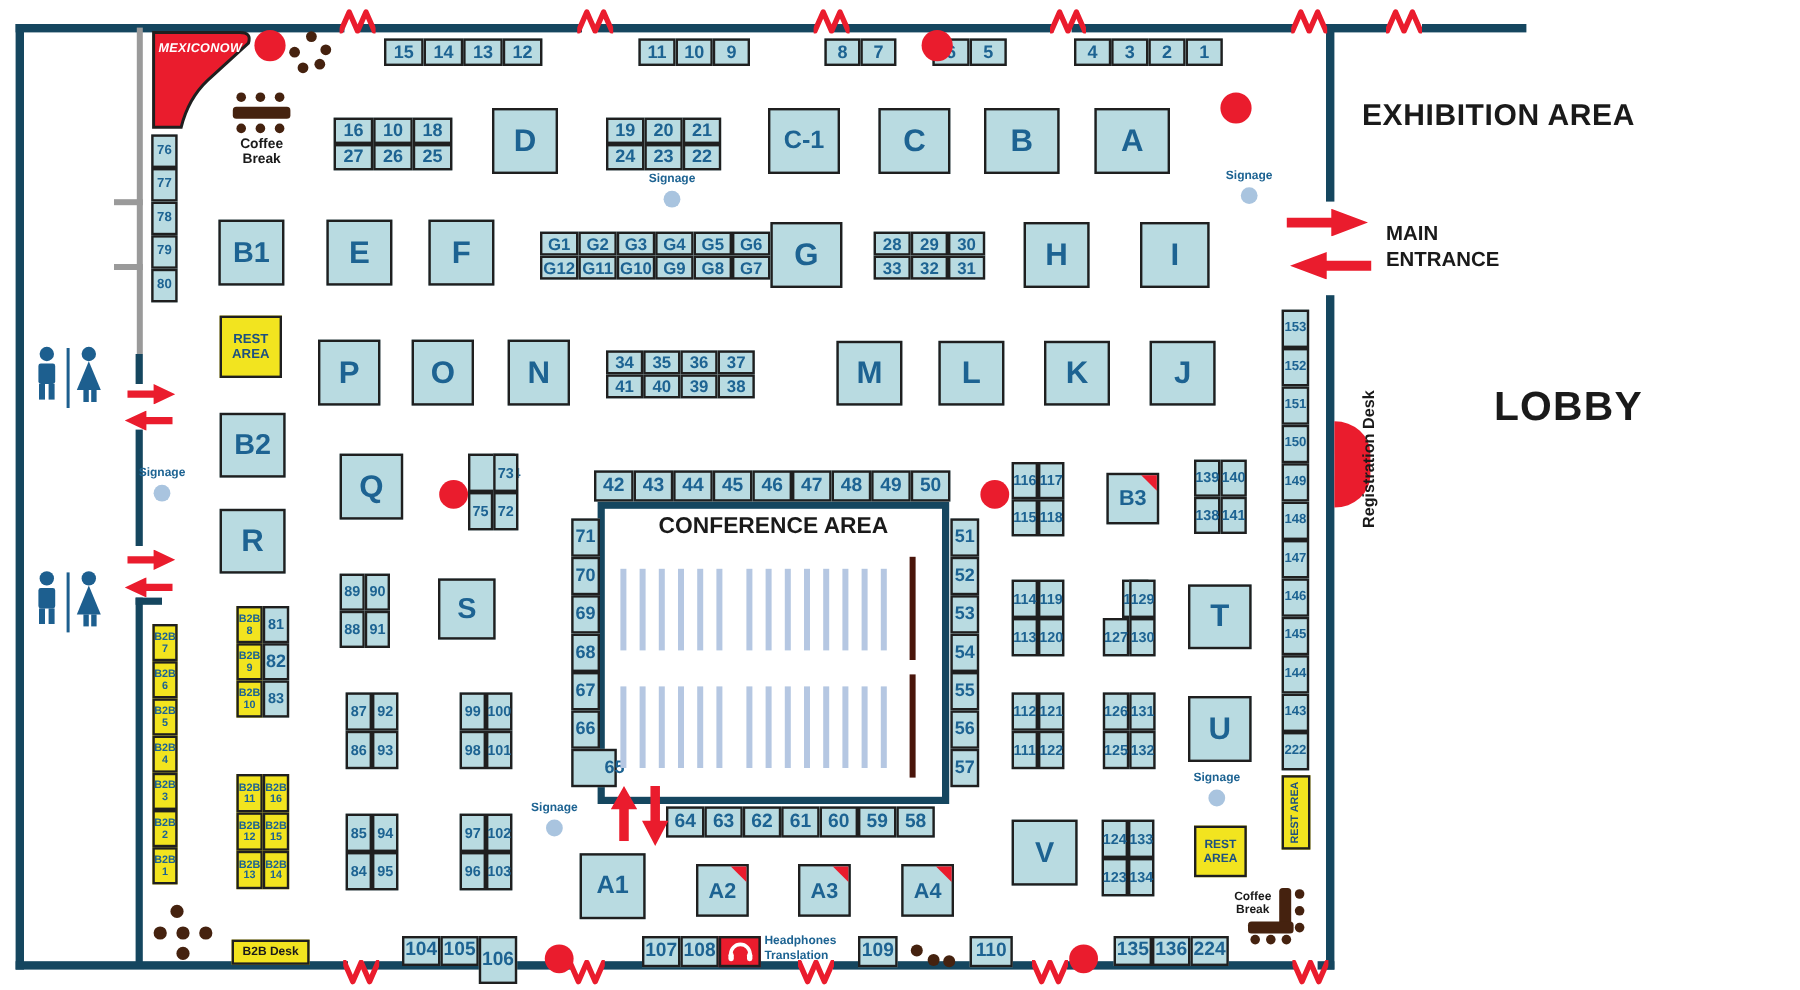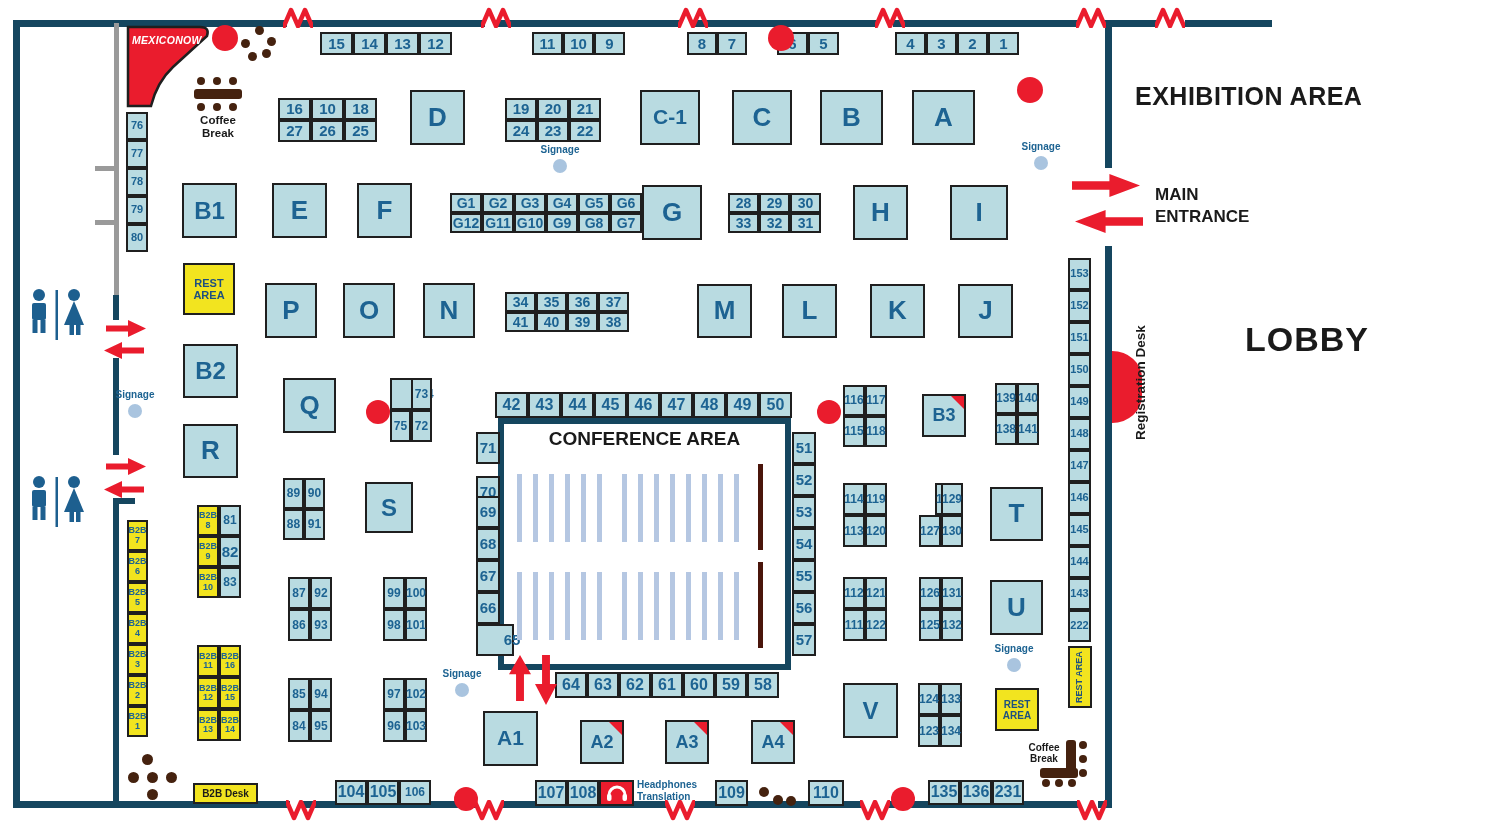--- a/index.html
+++ b/index.html
@@ -317,47 +317,47 @@
     <div class="booth" style="left: 940px; top: 715px; width: 22px; height: 32px; font-size: 12px;">134</div>
     <div class="booth" style="left: 555px; top: 672px; width: 32px; height: 26px; font-size: 16px;">64</div>
     <div class="booth" style="left: 587px; top: 672px; width: 32px; height: 26px; font-size: 16px;">63</div>
     <div class="booth" style="left: 619px; top: 672px; width: 32px; height: 26px; font-size: 16px;">62</div>
     <div class="booth" style="left: 651px; top: 672px; width: 32px; height: 26px; font-size: 16px;">61</div>
     <div class="booth" style="left: 683px; top: 672px; width: 32px; height: 26px; font-size: 16px;">60</div>
     <div class="booth" style="left: 715px; top: 672px; width: 32px; height: 26px; font-size: 16px;">59</div>
     <div class="booth" style="left: 747px; top: 672px; width: 32px; height: 26px; font-size: 16px;">58</div>
     <div class="booth" style="left: 335px; top: 780px; width: 32px; height: 25px; font-size: 16px;">104</div>
     <div class="booth" style="left: 367px; top: 780px; width: 32px; height: 25px; font-size: 16px;">105</div>
-    <div class="booth" style="left: 399px; top: 780px; width: 32px; height: 25px; font-size: 12px; text-align: center;">106</div>
+    <div class="booth" style="left: 399px; top: 780px; width: 32px; height: 40px; font-size: 16px; text-align: center;">106</div>
     <div class="booth" style="left: 535px; top: 780px; width: 32px; height: 26px; font-size: 16px;">107</div>
     <div class="booth" style="left: 567px; top: 780px; width: 32px; height: 26px; font-size: 16px;">108</div>
     <div class="booth" style="left: 715px; top: 780px; width: 33px; height: 26px; font-size: 16px;">109</div>
     <div class="booth" style="left: 808px; top: 780px; width: 36px; height: 26px; font-size: 16px;">110</div>
     <div class="booth" style="left: 928px; top: 780px; width: 32px; height: 25px; font-size: 16px;">135</div>
     <div class="booth" style="left: 960px; top: 780px; width: 32px; height: 25px; font-size: 16px;">136</div>
-    <div class="booth" style="left: 992px; top: 780px; width: 32px; height: 25px; font-size: 16px;">231</div>
+    <div class="booth" style="left: 992px; top: 780px; width: 32px; height: 25px; font-size: 16px;">224</div>
     <div class="booth" style="left: 126px; top: 112px; width: 22px; height: 28px; font-size: 11px;">76</div>
     <div class="booth" style="left: 126px; top: 140px; width: 22px; height: 28px; font-size: 11px;">77</div>
     <div class="booth" style="left: 126px; top: 168px; width: 22px; height: 28px; font-size: 11px;">78</div>
     <div class="booth" style="left: 126px; top: 196px; width: 22px; height: 28px; font-size: 11px;">79</div>
     <div class="booth" style="left: 126px; top: 224px; width: 22px; height: 28px; font-size: 11px;">80</div>
     <div class="booth" style="left: 1068px; top: 258px; width: 23px; height: 32px; font-size: 11px;">153</div>
     <div class="booth" style="left: 1068px; top: 290px; width: 23px; height: 32px; font-size: 11px;">152</div>
     <div class="booth" style="left: 1068px; top: 322px; width: 23px; height: 32px; font-size: 11px;">151</div>
     <div class="booth" style="left: 1068px; top: 354px; width: 23px; height: 32px; font-size: 11px;">150</div>
     <div class="booth" style="left: 1068px; top: 386px; width: 23px; height: 32px; font-size: 11px;">149</div>
     <div class="booth" style="left: 1068px; top: 418px; width: 23px; height: 32px; font-size: 11px;">148</div>
     <div class="booth" style="left: 1068px; top: 450px; width: 23px; height: 32px; font-size: 11px;">147</div>
     <div class="booth" style="left: 1068px; top: 482px; width: 23px; height: 32px; font-size: 11px;">146</div>
     <div class="booth" style="left: 1068px; top: 514px; width: 23px; height: 32px; font-size: 11px;">145</div>
     <div class="booth" style="left: 1068px; top: 546px; width: 23px; height: 32px; font-size: 11px;">144</div>
     <div class="booth" style="left: 1068px; top: 578px; width: 23px; height: 32px; font-size: 11px;">143</div>
     <div class="booth" style="left: 1068px; top: 610px; width: 23px; height: 32px; font-size: 11px;">222</div>
     <div class="booth" style="left: 476px; top: 432px; width: 24px; height: 32px; font-size: 15px;">71</div>
-    <div class="booth" style="left: 476px; top: 464px; width: 24px; height: 32px; font-size: 15px; margin-top: 12px;">70</div>
+    <div class="booth" style="left: 476px; top: 464px; width: 24px; height: 32px; font-size: 15px;">70</div>
     <div class="booth" style="left: 476px; top: 496px; width: 24px; height: 32px; font-size: 15px;">69</div>
     <div class="booth" style="left: 476px; top: 528px; width: 24px; height: 32px; font-size: 15px;">68</div>
     <div class="booth" style="left: 476px; top: 560px; width: 24px; height: 32px; font-size: 15px;">67</div>
     <div class="booth" style="left: 476px; top: 592px; width: 24px; height: 32px; font-size: 15px;">66</div>
     <div class="booth" style="left: 476px; top: 624px; width: 24px; height: 32px; font-size: 15px; padding-left: 34px;">65</div>
     <div class="booth" style="left: 792px; top: 432px; width: 24px; height: 32px; font-size: 15px;">51</div>
     <div class="booth" style="left: 792px; top: 464px; width: 24px; height: 32px; font-size: 15px;">52</div>
     <div class="booth" style="left: 792px; top: 496px; width: 24px; height: 32px; font-size: 15px;">53</div>
     <div class="booth" style="left: 792px; top: 528px; width: 24px; height: 32px; font-size: 15px;">54</div>
     <div class="booth" style="left: 792px; top: 560px; width: 24px; height: 32px; font-size: 15px;">55</div>

